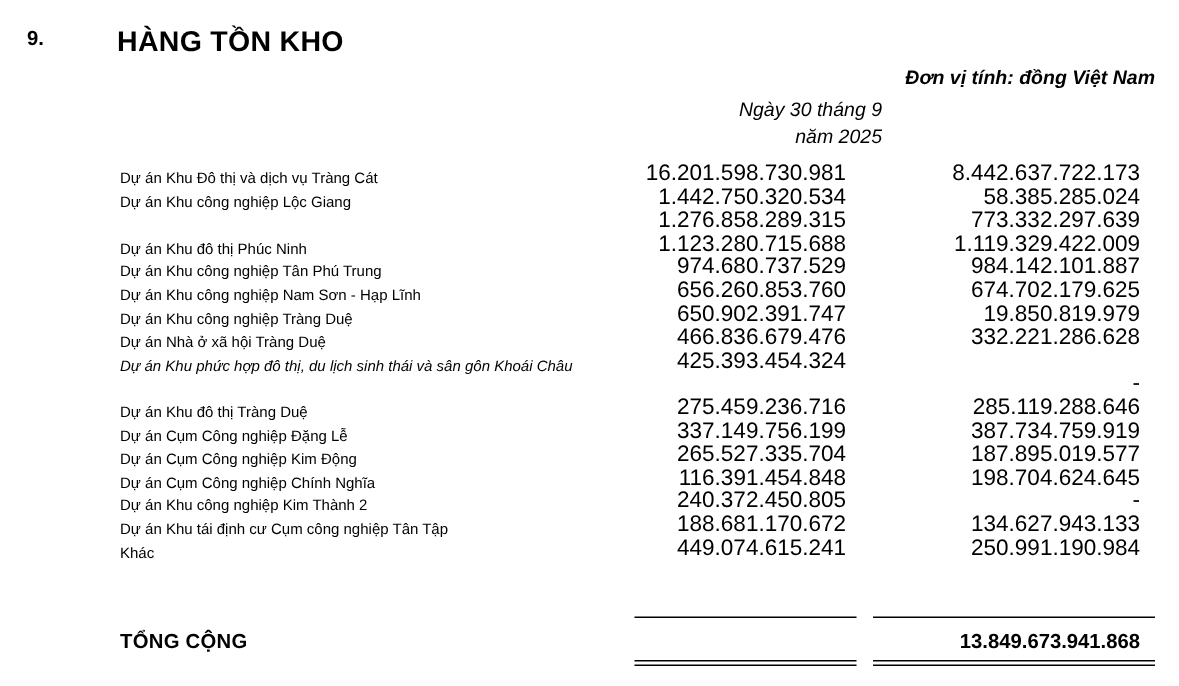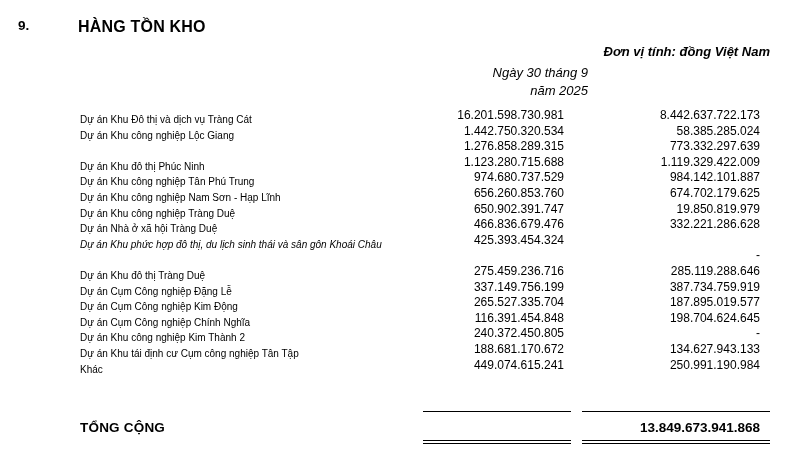--- a/index.html
+++ b/index.html
@@ -35,21 +35,21 @@
     left: 18px;
     top: 0;
     font-size: 13.5px;
     font-weight: bold;
     letter-spacing: 0px;
   }
   .note-title {
     position: absolute;
     left: 78px;
     top: 0;
-    font-size: 16px;
+    font-size: 19px;
     font-weight: bold;
     letter-spacing: 0.2px;
   }
 
   
   .unit-line {
     position: absolute;
     top: 44px;
     left: 0;
     width: 770px;
@@ -103,21 +103,21 @@
     white-space: nowrap;
   }
   .label.wrap {
     white-space: normal;
     width: 340px;
     font-style: italic;
   }
   .val {
     position: absolute;
     top: 0;
-    font-size: 12px;
+    font-size: 15px;
     line-height: 15.6px;
     text-align: right;
     white-space: nowrap;
   }
   .val.c1 { left: 404px; width: 160px; }
   .val.c2 { left: 600px; width: 160px; text-align: right; }
   .val.c2.second-line { top: 15.6px; }
 
   
   .rule-top {

